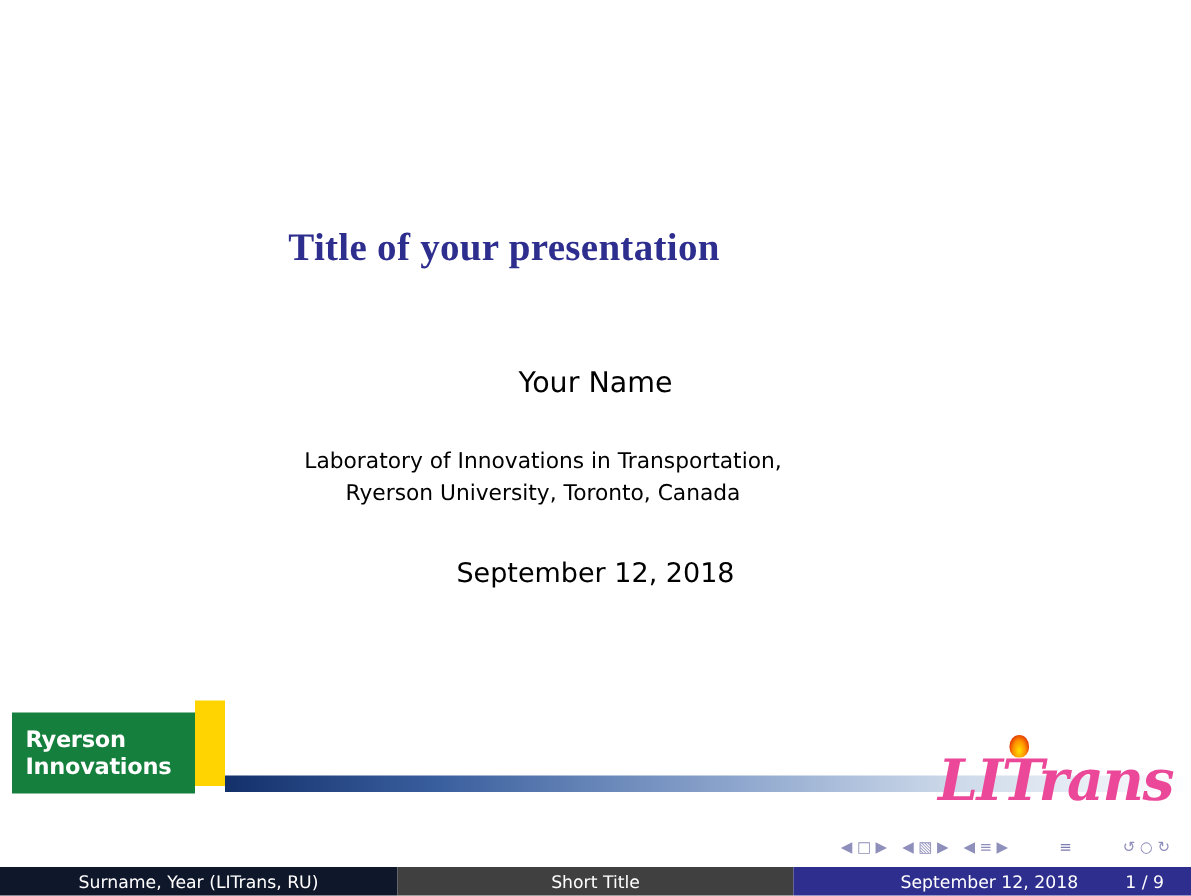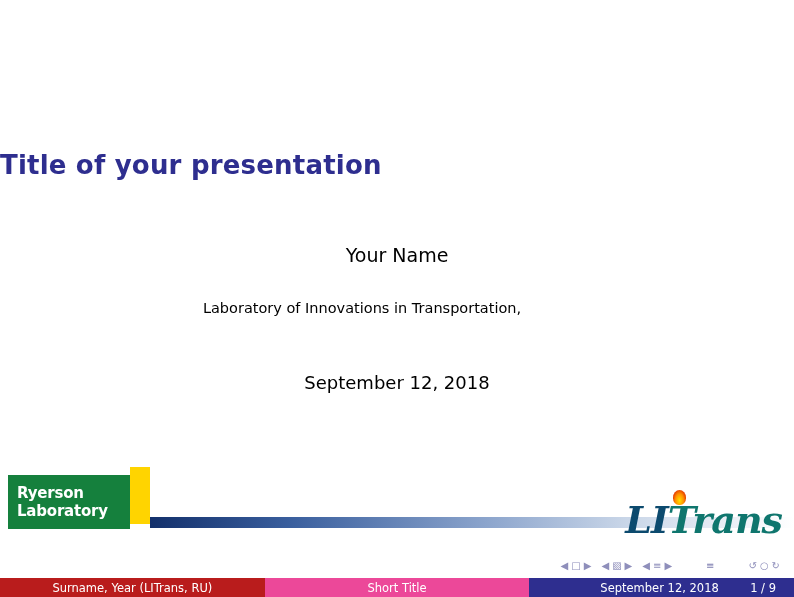--- a/index.html
+++ b/index.html
@@ -22,21 +22,22 @@
     top: 0;
     width: 794px;
     height: 597px;
   }
 
   .title-area {
     position: absolute;
     left: 0;
     top: 150px;
     width: 672px;
-    text-align: left;
+    text-align: center;
+    font-family: Liberation Serif, serif;
   }
   .presentation-title {
     font-size: 26px;
     font-weight: bold;
     color: #2e2e8f;
     letter-spacing: 0.2px;
   }
 
   .author {
     position: absolute;
@@ -123,24 +124,24 @@
     height: 40px;
     font-family: "DejaVu Serif", serif;
     font-weight: bold;
     font-style: italic;
     font-size: 38px;
     color: #c00000;
     letter-spacing: -1px;
     white-space: nowrap;
   }
   .litrans-logo .li {
-    color: #0c4a6e;
+    color: #ec4899;
   }
   .litrans-logo .trans {
-    color: #0f766e;
+    color: #ec4899;
   }
   .litrans-flame {
     position: absolute;
     right: 108px;
     bottom: 92px;
     width: 13px;
     height: 15px;
     background: radial-gradient(ellipse at 50% 70%, #ffe000 0%, #ff9000 45%, #e03000 78%, rgba(224,48,0,0) 100%);
     border-radius: 50% 50% 45% 45%;
   }
@@ -182,25 +183,25 @@
   .foot-seg {
     display: flex;
     align-items: center;
     justify-content: center;
     height: 100%;
     overflow: hidden;
     white-space: nowrap;
   }
   .foot-author {
     width: 33.34%;
-    background: #b91c1c;
+    background: #0f172a;
   }
   .foot-title {
     width: 33.33%;
-    background: #ec4899;
+    background: #404040;
   }
   .foot-date {
     width: 33.33%;
     background: #2e2e8f;
     justify-content: flex-start;
     padding-left: 0;
     position: relative;
   }
   .foot-date-text {
     position: absolute;
@@ -218,29 +219,30 @@
 <div class="slide">
 
   <div class="title-area">
     <div class="presentation-title">Title of your presentation</div>
   </div>
 
   <div class="author">Your Name</div>
 
   <div class="affiliation">
     <div>Laboratory of Innovations in Transportation,</div>
+    <div>Ryerson University, Toronto, Canada</div>
   </div>
 
   <div class="date">September 12, 2018</div>
 
   <div class="ryerson-logo">
     <div class="ryerson-box">
       <div class="ryerson-text">
         <div>Ryerson</div>
-        <div>Laboratory</div>
+        <div>Innovations</div>
       </div>
     </div>
     <div class="ryerson-yellow"></div>
   </div>
 
   <div class="gradient-bar"></div>
 
   <div class="litrans-flame"></div>
   <div class="litrans-logo"><span class="li">LI</span><span class="trans">Trans</span></div>
 

